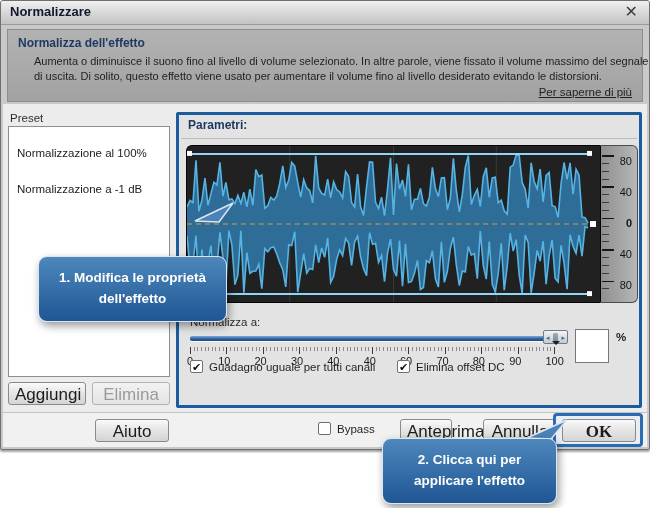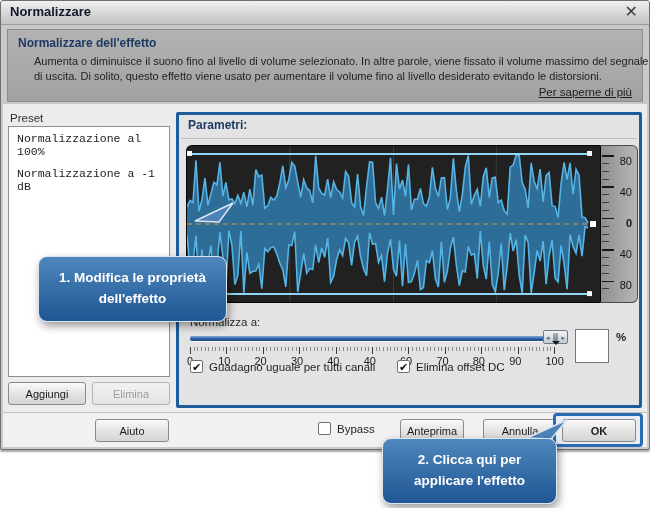--- a/index.html
+++ b/index.html
@@ -23,34 +23,34 @@
   .desc-b{position:absolute;left:26px;top:24px;width:616px;font-size:11px;line-height:1.4;color:#1f1f1f;}
   .desc-link{position:absolute;right:10px;bottom:3px;font-size:11.5px;color:#222;text-decoration:underline;cursor:pointer;}
 
   
   .body-panel{position:absolute;left:3px;top:104px;width:644px;height:308px;background:#ececec;}
   .footer-panel{position:absolute;left:3px;top:412px;width:644px;height:35px;background:#f1f1f1;border-top:1px solid #c2c2c2;}
 
   
   .preset-label{position:absolute;left:10px;top:112px;font-size:11.5px;color:#2e2e2e;}
   .preset-list{position:absolute;left:8px;top:126px;width:162px;height:251px;background:#fff;border:1px solid #8a8f96;overflow:hidden;}
-  .preset-item{padding:5px 8px 4px 8px;font-size:11.5px;color:#1c1c1c;cursor:default;font-family:Liberation Mono, monospace;}
-
-  
-  .btn{position:absolute;height:23px;font-size:11px;color:#1c1c1c;text-align:center;line-height:21px;
+  .preset-item{padding:20px 8px 4px 8px;font-size:11.5px;color:#1c1c1c;cursor:default;}
+
+  
+  .btn{position:absolute;height:23px;font-size:17px;color:#1c1c1c;text-align:center;line-height:21px;
        background:linear-gradient(#fafafa,#e6e6e6 45%,#d4d4d4);
        border:1px solid #8a8a8a;border-radius:3px;cursor:pointer;}
   .btn.disabled{color:#9b9b9b;background:linear-gradient(#f2f2f2,#e4e4e4);border-color:#b3b3b3;cursor:default;}
   #btn-add{left:8px;top:382px;width:78px;}
   #btn-del{left:92px;top:382px;width:78px;}
   #btn-help{left:95px;top:419px;width:74px;}
-  #btn-preview{left:400px;top:419px;width:64px;}
+  #btn-preview{left:400px;top:419px;width:52px;}
   #btn-cancel{left:483px;top:419px;width:74px;}
   .ok-ring{position:absolute;left:553px;top:413px;width:90px;height:34px;border:3px solid #2a6cb3;border-radius:4px;background:#e9eef4;}
-  #btn-ok{left:562px;top:419px;width:74px;font-weight:bold;}
+  #btn-ok{left:562px;top:419px;width:74px;font-weight:bold;font-family:Liberation Serif, serif;}
 
   
   .params{position:absolute;left:176px;top:112px;width:466px;height:296px;
           border:3px solid #1d5c9c;border-radius:2px;background:#e3e3e3;}
   .params-h{position:absolute;left:188px;top:118px;font-size:12px;font-weight:bold;color:#1e3a63;}
   .params-div{position:absolute;left:181px;top:138px;width:456px;height:1px;background:#bdbdbd;}
 
   
   .wave-box{position:absolute;left:186px;top:145px;width:414px;height:158px;background:#212121;
             border:1px solid #050505;border-right:none;border-radius:6px 0 0 6px;overflow:hidden;}
@@ -114,21 +114,21 @@
 
 <div class="stage">
 
   <div class="win"></div>
 
   <div class="titlebar"></div>
   <span class="title">Normalizzare</span>
   <span class="close">✕</span>
 
   <div class="desc">
-    <div class="desc-h">Normalizzare dell'effetto</div>
+    <div class="desc-h">Normalizza dell'effetto</div>
     <div class="desc-b">Aumenta o diminuisce il suono fino al livello di volume selezionato. In altre parole, viene fissato il volume massimo del segnale di uscita. Di solito, questo effetto viene usato per aumentare il volume fino al livello desiderato evitando le distorsioni.</div>
     <div class="desc-link">Per saperne di più</div>
   </div>
 
   <div class="body-panel"></div>
   <div class="footer-panel"></div>
 
   <div class="preset-label">Preset</div>
   <div class="preset-list">
 

